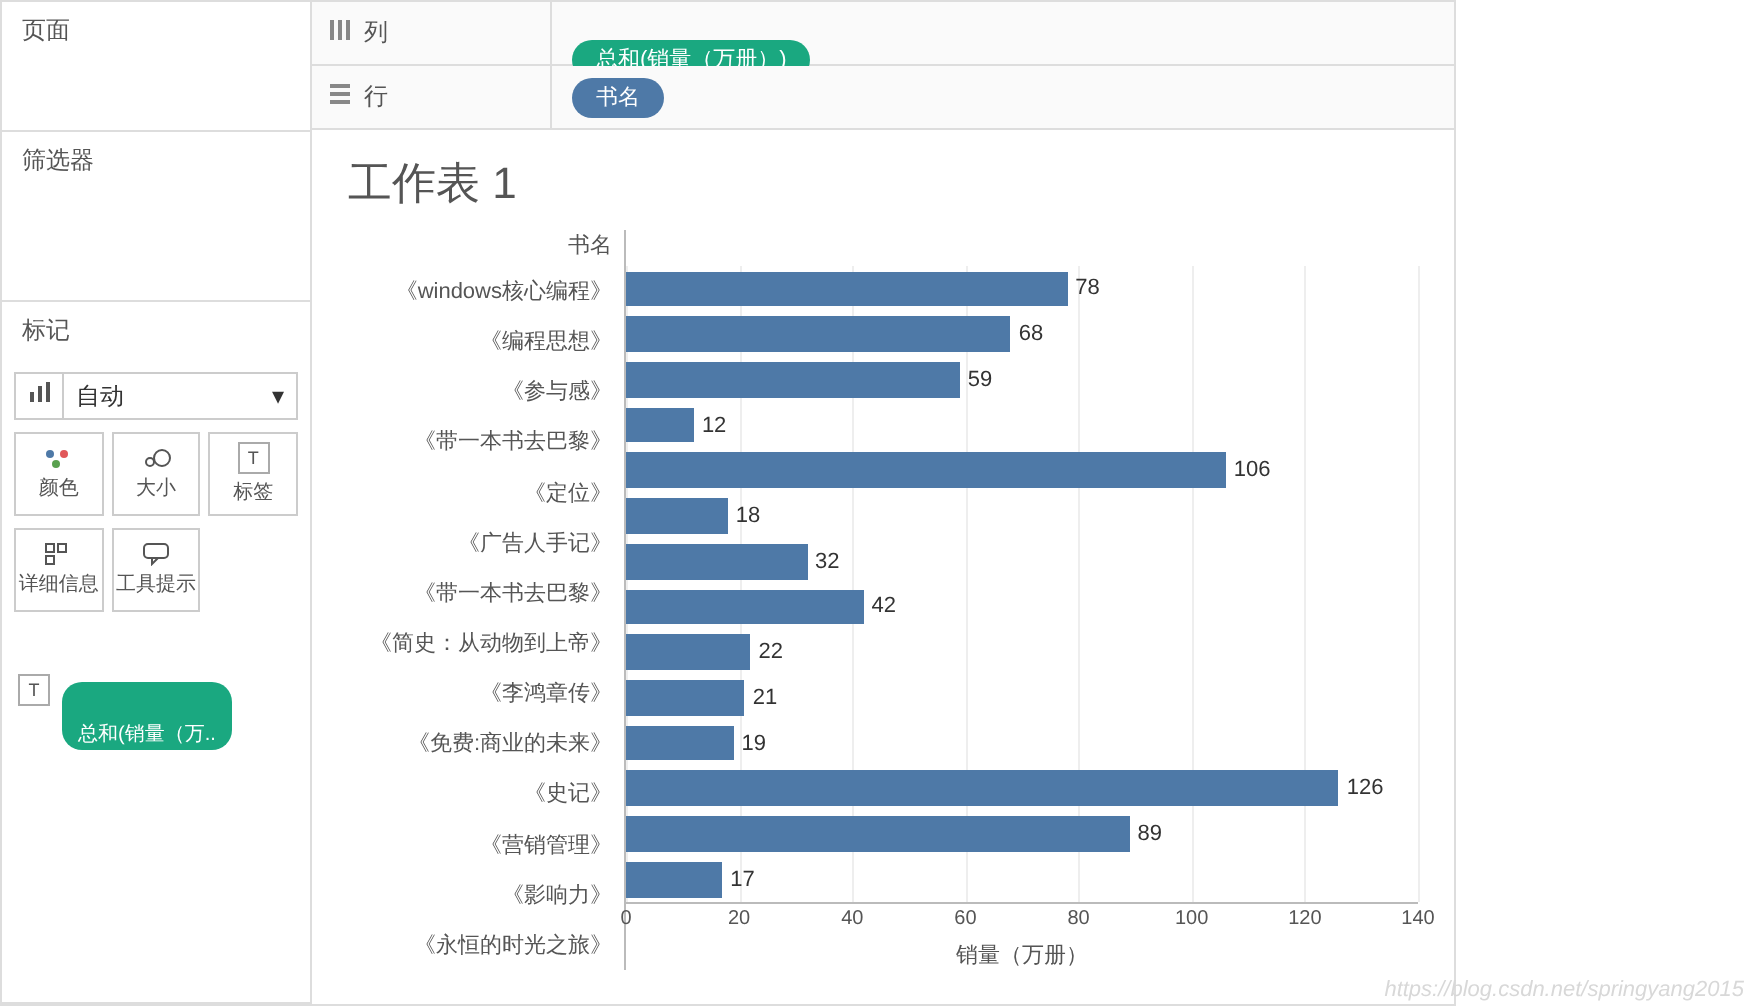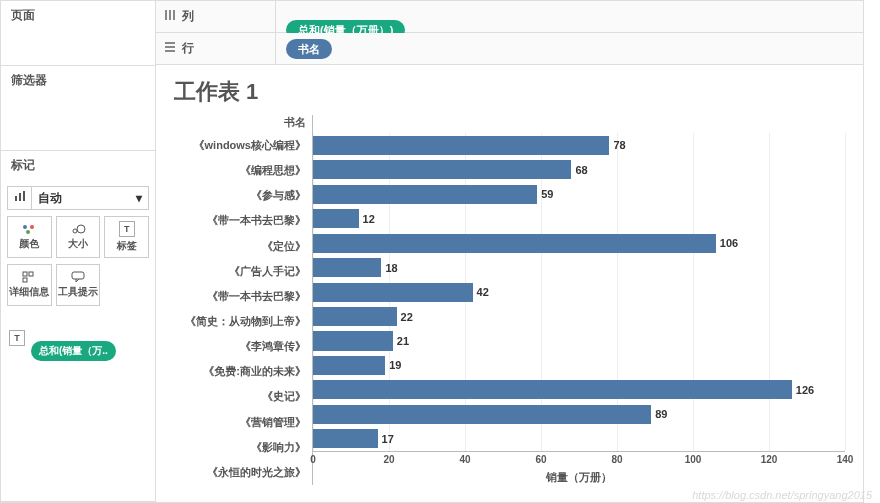--- a/index.html
+++ b/index.html
@@ -1,37 +1,37 @@
 <!DOCTYPE html>
 <html><head>
 <meta charset="utf-8">
 <style>
   * { box-sizing: border-box; margin: 0; padding: 0; }
   body { font-family: "Microsoft YaHei", Arial, sans-serif; font-size: 12px; color: #333; background: #fff; width: 880px; height: 503px; position: relative; }
-  .container { display: flex; width: 864px; height: 503px; border: 1px solid #ddd; font-weight: bold; }
+  .container { display: flex; width: 728px; height: 503px; border: 1px solid #ddd; }
   .left-col { width: 155px; display: flex; flex-direction: column; border-right: 1px solid #ddd; }
   .right-col { flex: 1; display: flex; flex-direction: column; }
   .panel { border-bottom: 1px solid #ddd; }
   .panel-header { padding: 6px 10px; color: #555; font-size: 12px; }
   .pages-panel { height: 65px; }
   .filters-panel { height: 85px; }
   .marks-panel { flex: 1; padding: 0; }
   .marks-body { padding: 6px; }
   .mark-type-select { display: flex; align-items: center; border: 1px solid #ccc; height: 24px; margin-bottom: 6px; background: #fff; }
   .mark-type-select .ico { width: 24px; text-align: center; border-right: 1px solid #ccc; line-height: 22px; }
   .mark-type-select .lbl { flex: 1; padding: 0 6px; }
   .mark-type-select .caret { width: 18px; text-align: center; }
   .mark-grid { display: grid; grid-template-columns: repeat(3, 1fr); gap: 4px; margin-bottom: 6px; }
   .mark-cell { border: 1px solid #ccc; height: 42px; display: flex; flex-direction: column; align-items: center; justify-content: center; font-size: 10px; color: #555; gap: 2px; }
   .mark-grid2 { display: grid; grid-template-columns: repeat(3, 1fr); gap: 4px; margin-bottom: 8px; }
   .pill-row { display: flex; align-items: center; gap: 6px; padding-left: 2px; }
   .pill { border-radius: 10px; height: 20px; line-height: 20px; padding: 0 12px; color: #fff; font-size: 11px; white-space: nowrap; display: inline-block; }
   .pill.green { background: #1aa880; margin-top: 27px; }
   .pill.blue { background: #4e79a7; }
-  .pill.small { font-size: 10px; padding: 0 8px; }
+  .pill.small { font-size: 10px; padding: 17px 8px; }
   .t-icon { width: 16px; height: 16px; border: 1px solid #aaa; display: inline-flex; align-items: center; justify-content: center; font-size: 9px; color: #555; }
   .shelf-row { display: flex; align-items: center; height: 32px; border-bottom: 1px solid #ddd; background: #fafafa; }
   .shelf-label { width: 120px; border-right: 1px solid #ddd; height: 100%; display: flex; align-items: center; padding-left: 8px; gap: 6px; color: #555; }
   .shelf-content { flex: 1; padding-left: 10px; display: flex; align-items: center; }
   .sheet-area { flex: 1; padding: 12px 18px 4px 18px; overflow: hidden; position: relative; }
   .sheet-title { font-size: 22px; color: #555; margin-bottom: 8px; }
   .chart-wrap { display: flex; height: 370px; }
   .ylabels { width: 138px; display: flex; flex-direction: column; }
   .yheader { height: 18px; text-align: right; padding-right: 6px; color: #555; font-size: 11px; }
   .yitems { flex: 1; display: flex; flex-direction: column; }
@@ -209,20 +209,24 @@
               </div>
               <div class="bar-row">
                 <div class="bar" style="width: 75.7143%;"></div>
                 <span class="bar-label">106</span>
               </div>
               <div class="bar-row">
                 <div class="bar" style="width: 12.8571%;"></div>
                 <span class="bar-label">18</span>
               </div>
               <div class="bar-row">
+                <div class="bar" style="width: 22.8571%;"></div>
+                <span class="bar-label">32</span>
+              </div>
+              <div class="bar-row">
                 <div class="bar" style="width: 30%;"></div>
                 <span class="bar-label">42</span>
               </div>
               <div class="bar-row">
                 <div class="bar" style="width: 15.7143%;"></div>
                 <span class="bar-label">22</span>
               </div>
               <div class="bar-row">
                 <div class="bar" style="width: 15%;"></div>
                 <span class="bar-label">21</span>

